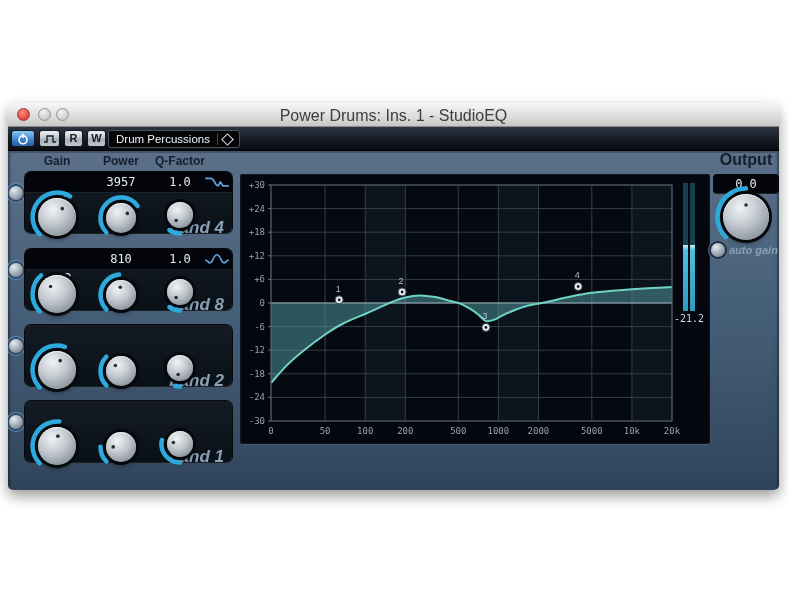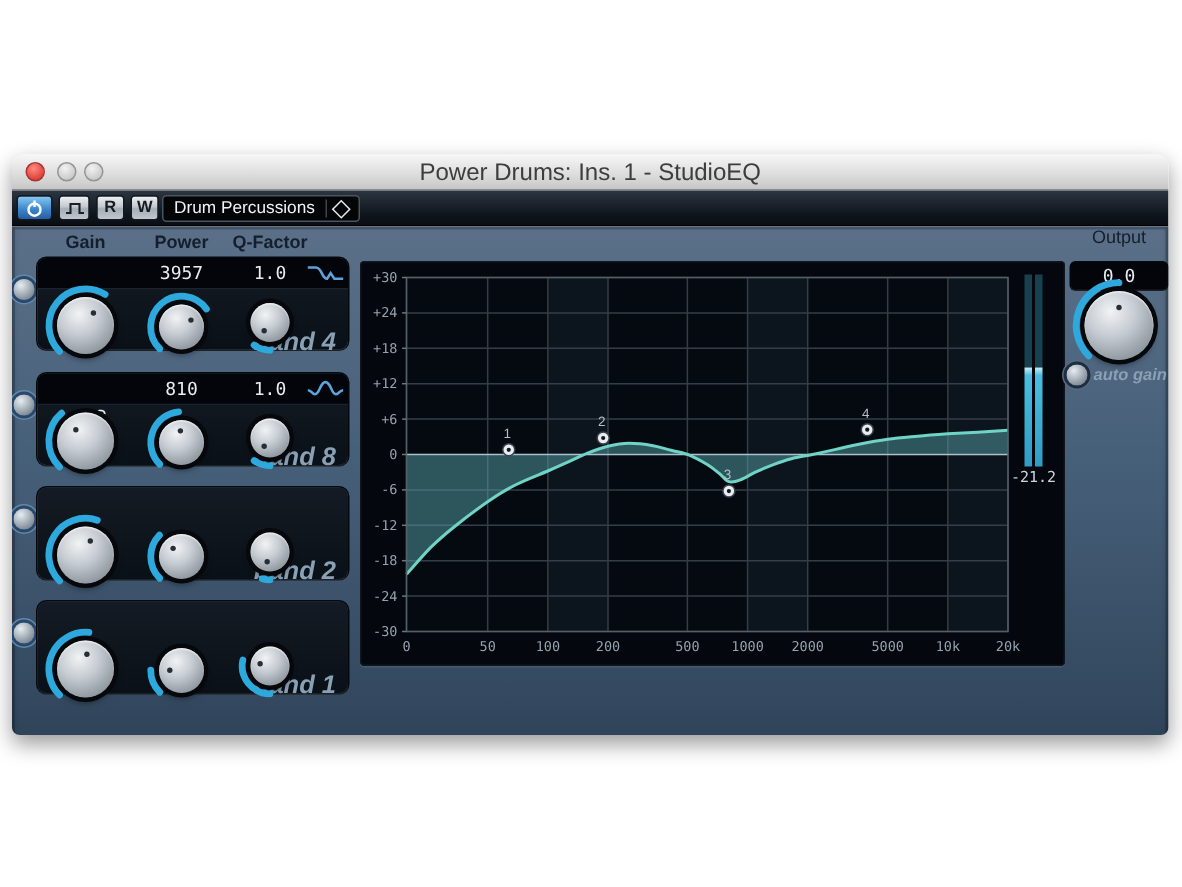--- a/index.html
+++ b/index.html
@@ -60,21 +60,21 @@
          border-radius:3px;box-shadow:inset 0 0 0 1px #10161e,0 1px 0 rgba(255,255,255,.08);}
   .meter{position:absolute;left:443px;top:9px;width:12px;height:128px;}
   .mbar{position:absolute;top:0;width:5px;height:128px;}
   .mbar.b1{left:0;} .mbar.b2{left:7px;}
   .mbar .dim{position:absolute;top:0;width:5px;height:62px;background:#17414f;}
   .mbar .bright{position:absolute;top:62px;width:5px;height:66px;background:linear-gradient(#cdeef8,#49bde0 8%,#2f9cc4);}
   .mpeak{position:absolute;left:425px;top:139px;width:48px;text-align:center;
          font-family:"DejaVu Sans Mono",monospace;font-size:10px;color:#ccd6dd;}
   
   .out-header{position:absolute;left:706px;top:0;width:64px;text-align:center;
-              font-size:12px;font-weight:normal;color:#141e2c;}
+              font-size:16px;font-weight:bold;color:#141e2c;}
   .out-box{position:absolute;left:706px;top:24px;width:64px;height:18px;background:#03050a;border-radius:3px;
            box-shadow:0 1px 0 rgba(255,255,255,.10),0 0 0 1px #05080c;
            font-family:"DejaVu Sans Mono",monospace;font-size:12px;color:#e8edf2;text-align:center;line-height:18px;}
   .agscrew{position:absolute;left:703px;top:92px;width:14px;height:14px;border-radius:50%;
            background:radial-gradient(circle at 35% 30%,#e6ecf1,#9aa5af 55%,#5f6a74),
                       repeating-linear-gradient(135deg,rgba(45,55,66,0) 0 2px,rgba(45,55,66,.75) 2px 3px);
            box-shadow:0 0 0 2px #1e2e40,0 0 0 3px #566b82;}
   .aglabel{position:absolute;left:721px;top:93px;font-size:11px;font-weight:bold;font-style:italic;color:#8aa0b5;}
 </style>
 </head>

